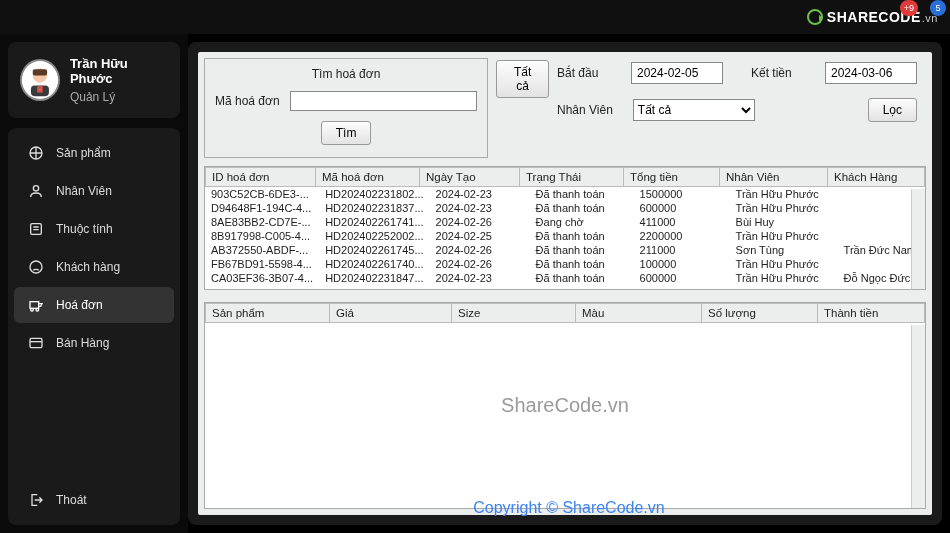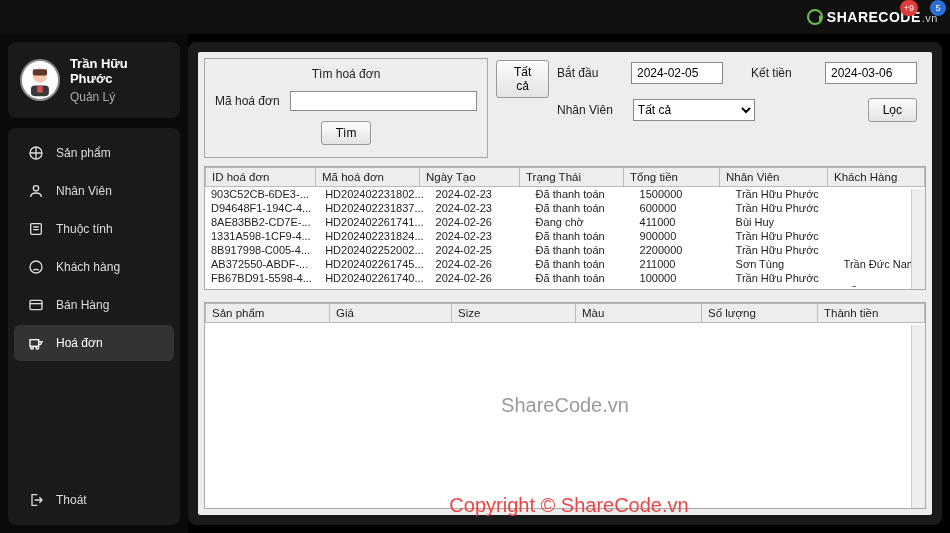--- a/index.html
+++ b/index.html
@@ -228,22 +228,22 @@
     position:absolute; inset:0;
     display:flex; align-items:center; justify-content:center;
     pointer-events:none;
     color:#9a9a9a;
     font-size:20px;
     font-weight:500;
   }
   .wm-bottom {
     position:absolute; left:0; right:0; bottom:8px;
     text-align:center;
-    color:#ef4444;
-    font-size:20px;
+    color:#3b82f6;
+    font-size:16px;
     pointer-events:none;
     padding-left:8px;
   }
   .scroll-track {
     position:absolute; right:0; top:22px; bottom:0; width:14px;
     background:#eceeee; border-left:1px solid #ccc;
   }
 </style>
 </head>
 <body>
@@ -304,39 +304,39 @@
         </div>
         <div class="nav-item">
           <span class="ic">
             <svg width="16" height="16" viewBox="0 0 24 24" fill="none" stroke="currentColor" stroke-width="2">
               <circle cx="12" cy="12" r="9"></circle>
               <path d="M8 17c1-2 7-2 8 0"></path>
             </svg>
           </span>
           <span>Khách hàng</span>
         </div>
-        <div class="nav-item">
-          <span class="ic">
-            <svg width="16" height="16" viewBox="0 0 24 24" fill="none" stroke="currentColor" stroke-width="2">
-              <rect x="3" y="5" width="18" height="14" rx="2"></rect>
-              <path d="M3 10h18"></path>
-            </svg>
-          </span>
-          <span>Bán Hàng</span>
-        </div>
         <div class="nav-item active">
           <span class="ic">
             <svg width="16" height="16" viewBox="0 0 24 24" fill="none" stroke="currentColor" stroke-width="2">
               <rect x="3" y="7" width="13" height="10"></rect>
               <circle cx="6" cy="19" r="2"></circle>
               <circle cx="14" cy="19" r="2"></circle>
               <path d="M16 10h5l-2 4h-3"></path>
             </svg>
           </span>
           <span>Hoá đơn</span>
+        </div>
+        <div class="nav-item">
+          <span class="ic">
+            <svg width="16" height="16" viewBox="0 0 24 24" fill="none" stroke="currentColor" stroke-width="2">
+              <rect x="3" y="5" width="18" height="14" rx="2"></rect>
+              <path d="M3 10h18"></path>
+            </svg>
+          </span>
+          <span>Bán Hàng</span>
         </div>
         <div class="nav-spacer"></div>
         <div class="nav-item">
           <span class="ic">
             <svg width="16" height="16" viewBox="0 0 24 24" fill="none" stroke="currentColor" stroke-width="2">
               <path d="M14 4h-8v16h8M10 12h11M17 8l4 4-4 4"></path>
             </svg>
           </span>
           <span>Thoát</span>
         </div>
@@ -429,29 +429,20 @@
                 <tr>
                   <td>8AE83BB2-CD7E-...</td>
                   <td>HD202402261741...</td>
                   <td>2024-02-26</td>
                   <td>Đang chờ</td>
                   <td>411000</td>
                   <td>Bùi Huy</td>
                   <td></td>
                 </tr>
                 <tr>
-                  <td>1331A598-1CF9-4...</td>
-                  <td>HD202402231824...</td>
-                  <td>2024-02-23</td>
-                  <td>Đã thanh toán</td>
-                  <td>900000</td>
-                  <td>Trần Hữu Phước</td>
-                  <td></td>
-                </tr>
-                <tr>
                   <td>8B917998-C005-4...</td>
                   <td>HD202402252002...</td>
                   <td>2024-02-25</td>
                   <td>Đã thanh toán</td>
                   <td>2200000</td>
                   <td>Trần Hữu Phước</td>
                   <td></td>
                 </tr>
                 <tr>
                   <td>AB372550-ABDF-...</td>

